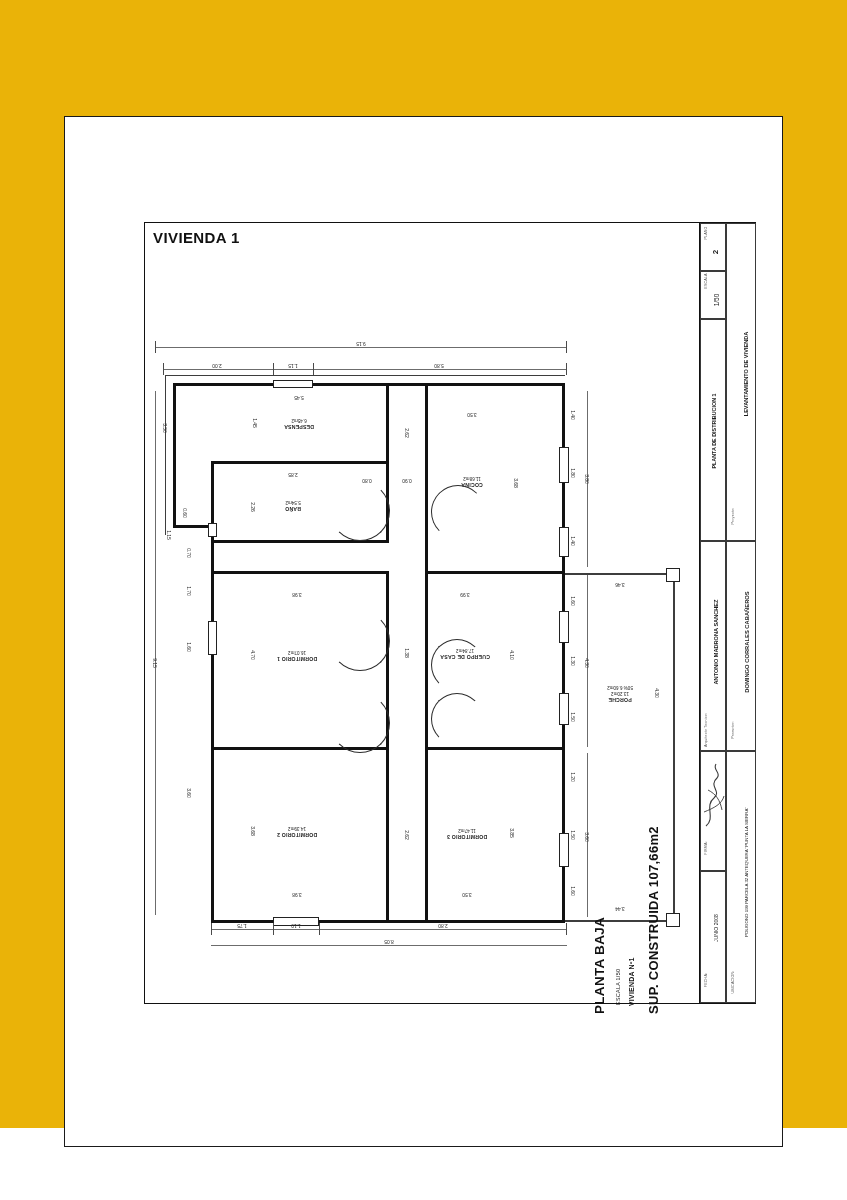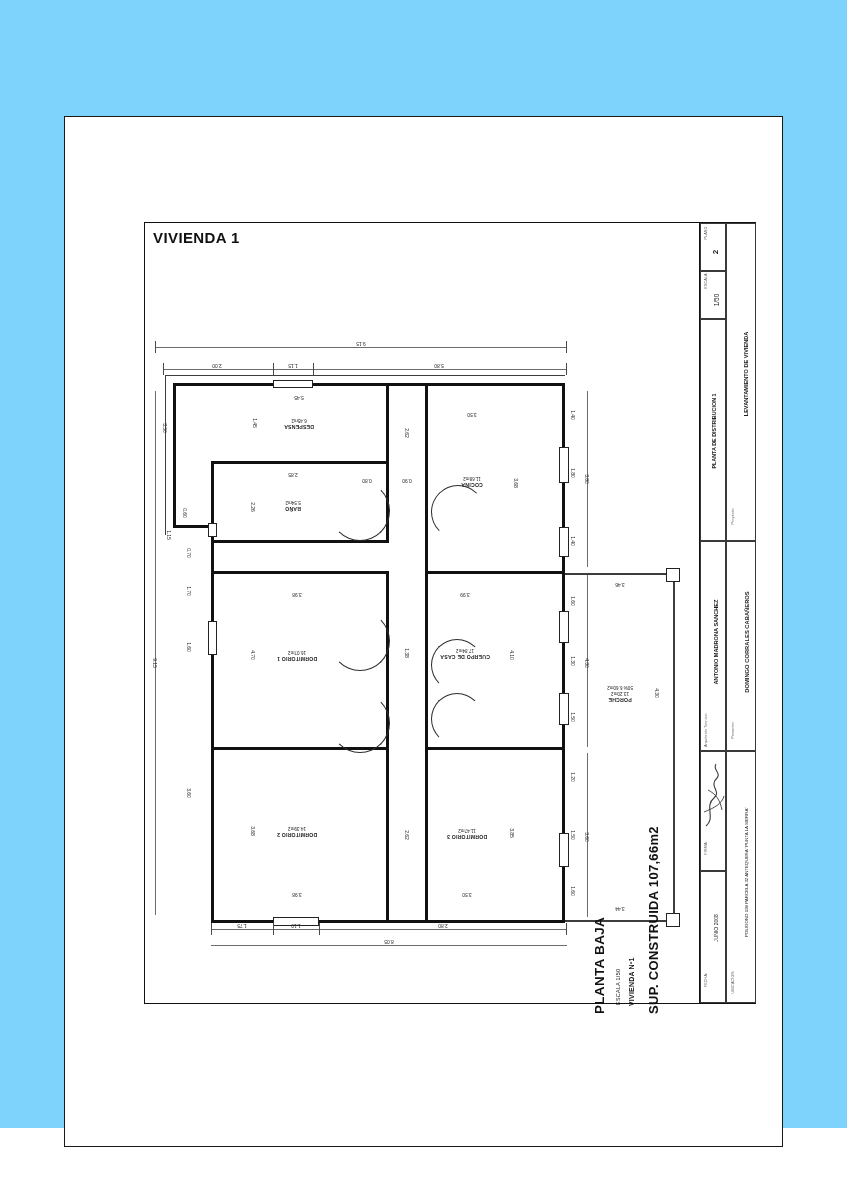--- a/index.html
+++ b/index.html
@@ -1,19 +1,19 @@
 <!DOCTYPE html>
 <html><head>
 <meta charset="utf-8">
 <style>
   html,body{margin:0;padding:0;background:#ffffff;}
   body{width:847px;height:1200px;position:relative;font-family:"Liberation Sans",sans-serif;overflow:hidden;}
 
   
-  #sheet{position:absolute;left:0;top:0;width:847px;height:1128px;background:#7dd3fc;}
+  #sheet{position:absolute;left:0;top:0;width:847px;height:1128px;background:#eab308;}
   #page-border{position:absolute;left:64px;top:116px;width:719px;height:1031px;border:1.4px solid #1a1a1a;box-sizing:border-box;background:#fff;}
 
   
   #drawing-frame{position:absolute;left:144px;top:222px;width:612px;height:782px;border:1.3px solid #111;box-sizing:border-box;background:#fff;}
   #title-main{position:absolute;left:8px;top:6px;font-size:15px;font-weight:bold;letter-spacing:.4px;color:#111;}
 
   
   #titleblock{position:absolute;right:0;top:0;width:56px;height:780px;border-left:1.2px solid #111;box-sizing:border-box;}
   .tb-cell{position:absolute;box-sizing:border-box;border:0.9px solid #3a3a3a;overflow:hidden;}
   .vtxt{position:absolute;left:50%;top:50%;transform-origin:center center;transform:translate(-50%,-50%) rotate(-90deg);white-space:nowrap;color:#1b1b1b;line-height:1.05;}

